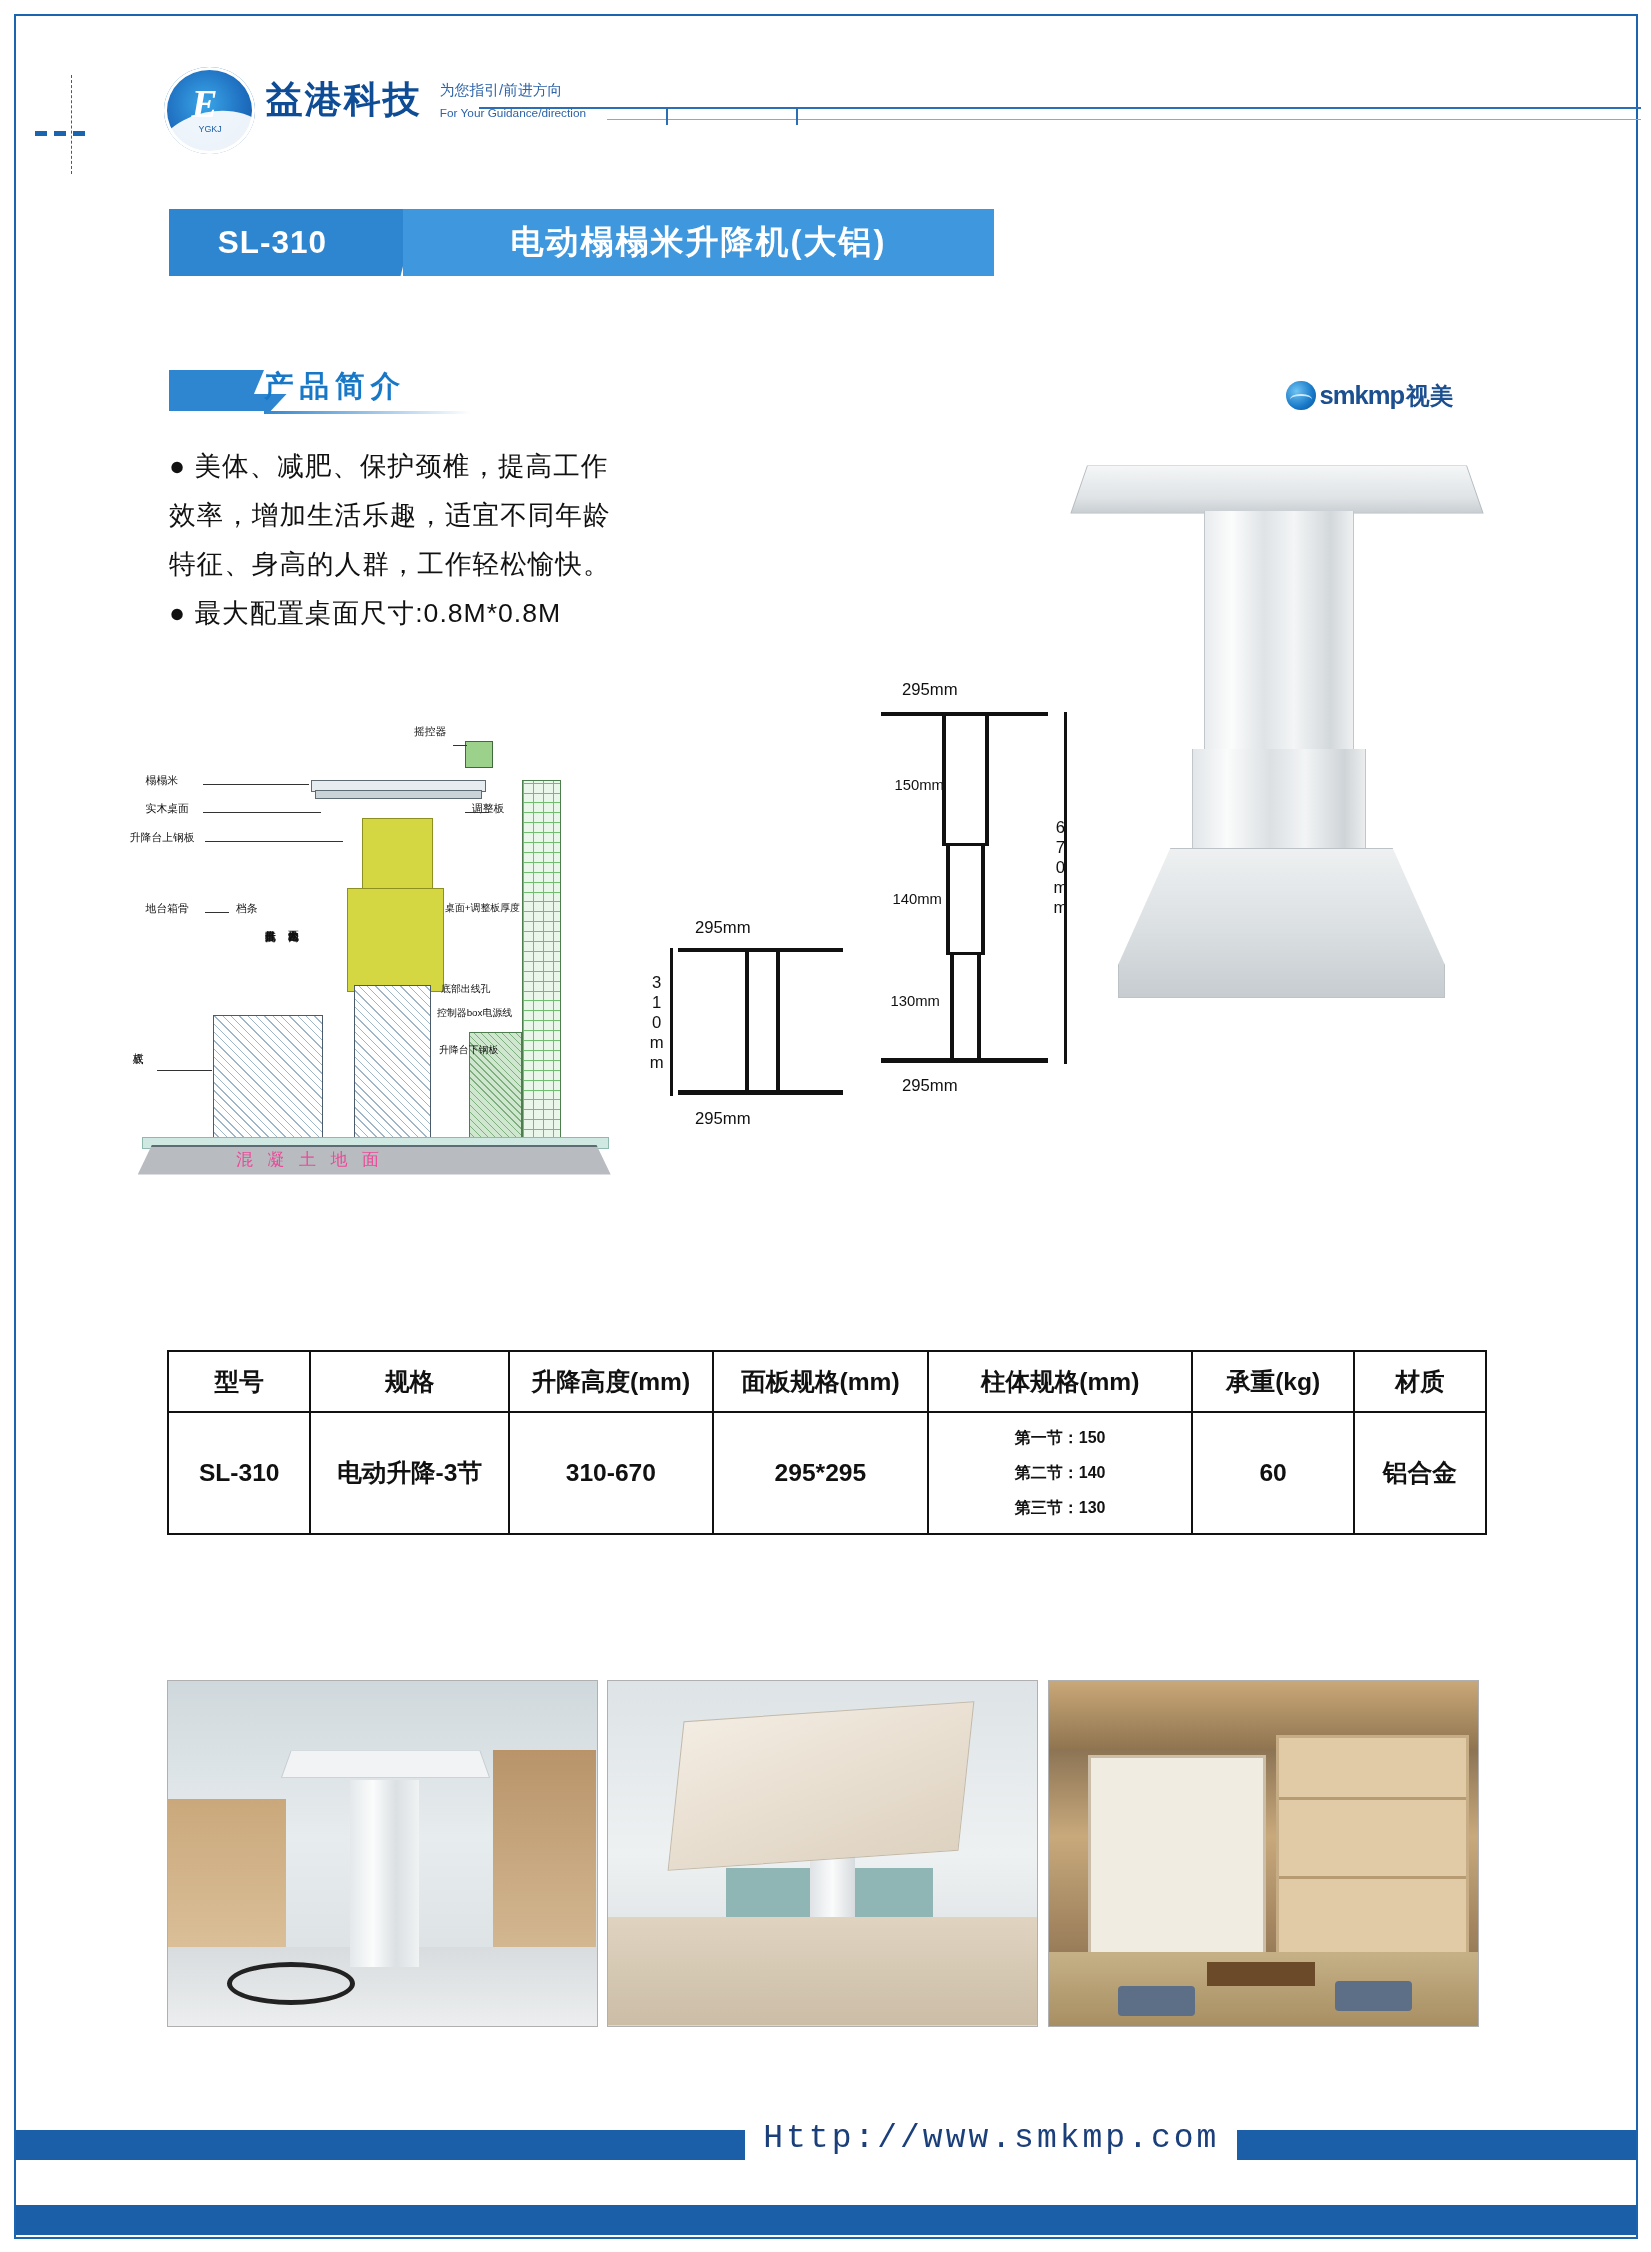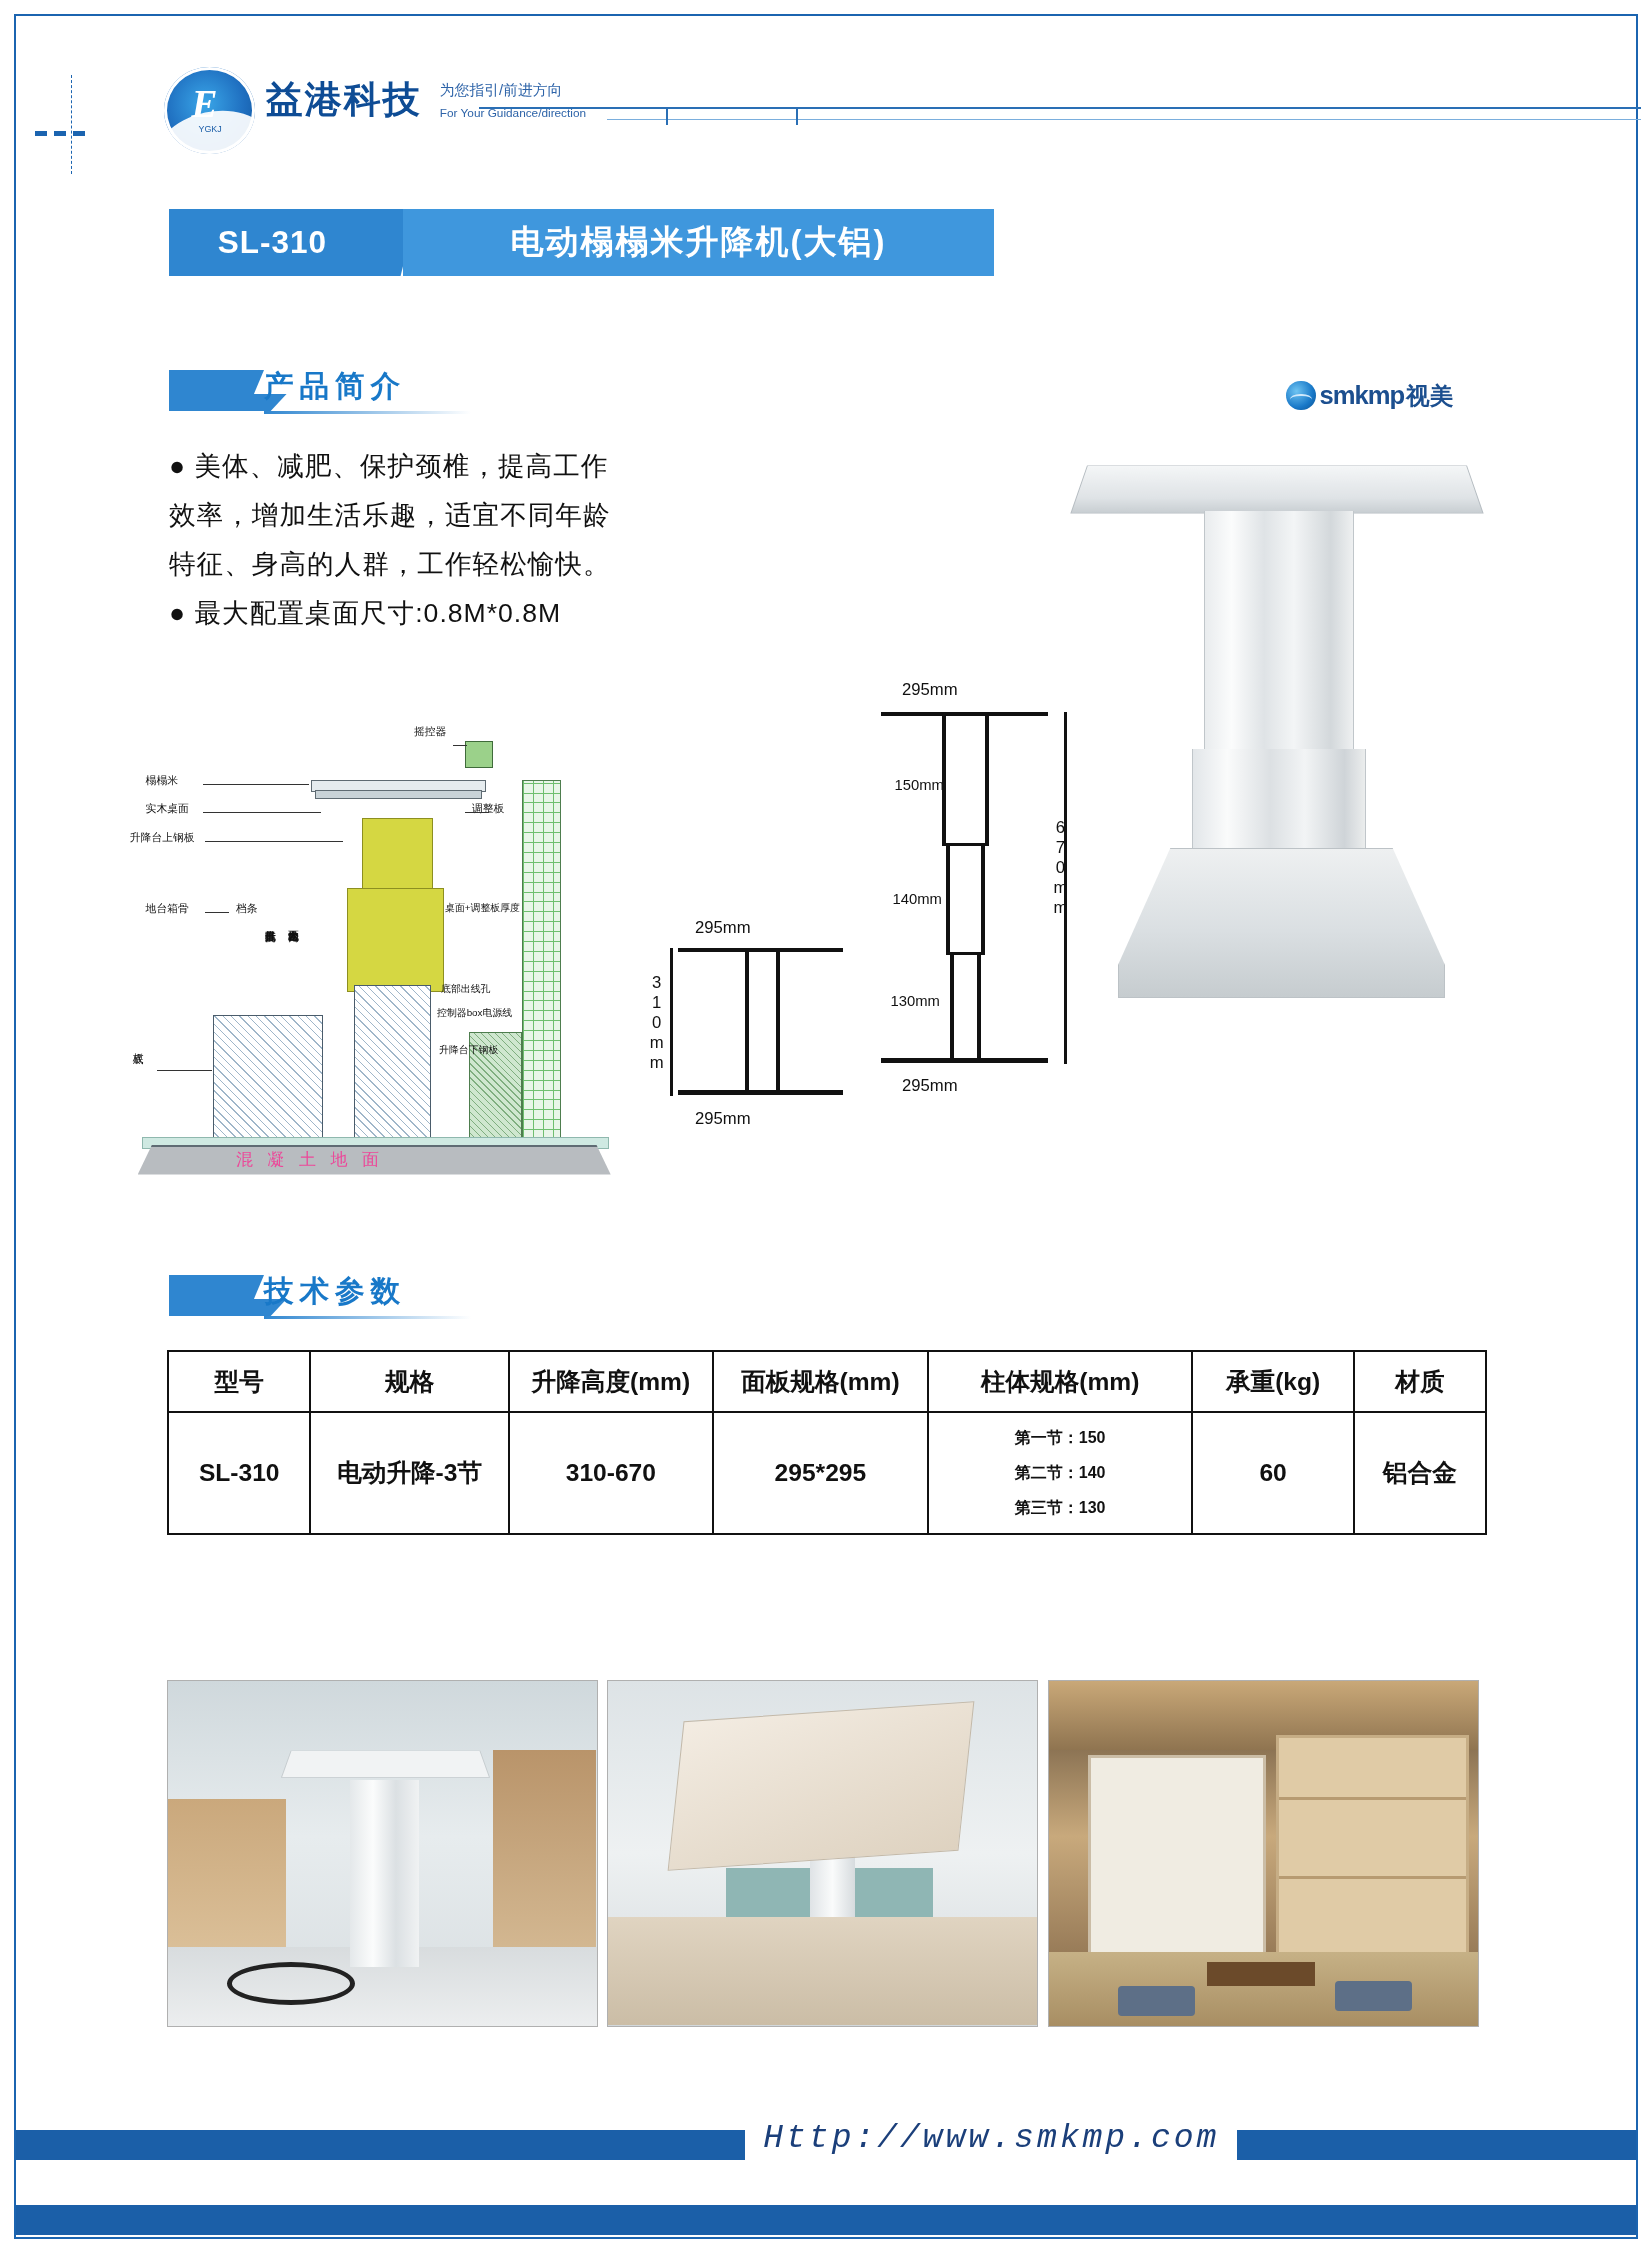--- a/index.html
+++ b/index.html
@@ -275,21 +275,21 @@
   .g3 .cush2{position:absolute;left:286px;top:300px;width:77px;height:29.6px;background:#5d6f87;border-radius:3.9px;}
   
   .footer{
     position:absolute;left:15.8px;top:2079px;width:1620px;height:158px;
   }
   .f-bar-l{position:absolute;left:0;top:51px;width:729px;height:29.6px;background:#1b5fa8;}
   .f-bar-r{position:absolute;left:1221px;top:51px;width:399px;height:29.6px;background:#1b5fa8;}
   .f-bar-bottom{position:absolute;left:0;top:126px;width:1620px;height:29.6px;background:#1b5fa8;}
   .f-url{
     position:absolute;left:729px;top:41px;width:493px;text-align:center;
-    font-size:33px;color:#1b3f7a;letter-spacing:3px;font-family:"Liberation Mono",monospace;font-style:italic;
+    font-size:33px;color:#1b3f7a;letter-spacing:3px;font-family:"Liberation Mono",monospace;
   }
 </style>
 </head>
 <body>
 
 <div class="page">
 
   <div class="frame"></div>
 
   <div class="header">
@@ -429,26 +429,20 @@
     <div class="dim-cap" style="left:35px;top:396px;">295mm</div>
   </div>
 
   <div class="photo-main">
     <div class="ph-top"></div>
     <div class="ph-col"></div>
     <div class="ph-col2"></div>
     <div class="ph-base"></div>
   </div>
 
-  <div class="sec" style="left:169px;top:1269px;width:414px;">
-    <div class="flag"></div>
-    <div class="flag2"></div>
-    <div class="txt">技术参数</div>
-    <div class="underline"></div>
-  </div>
 
   <table class="spec-table">
     <thead>
       <tr>
         <td style="width:138px;">型号</td>
         <td style="width:197px;">规格</td>
         <td style="width:202px;">升降高度(mm)</td>
         <td style="width:212px;">面板规格(mm)</td>
         <td style="width:266px;">柱体规格(mm)</td>
         <td style="width:158px;">承重(kg)</td>

